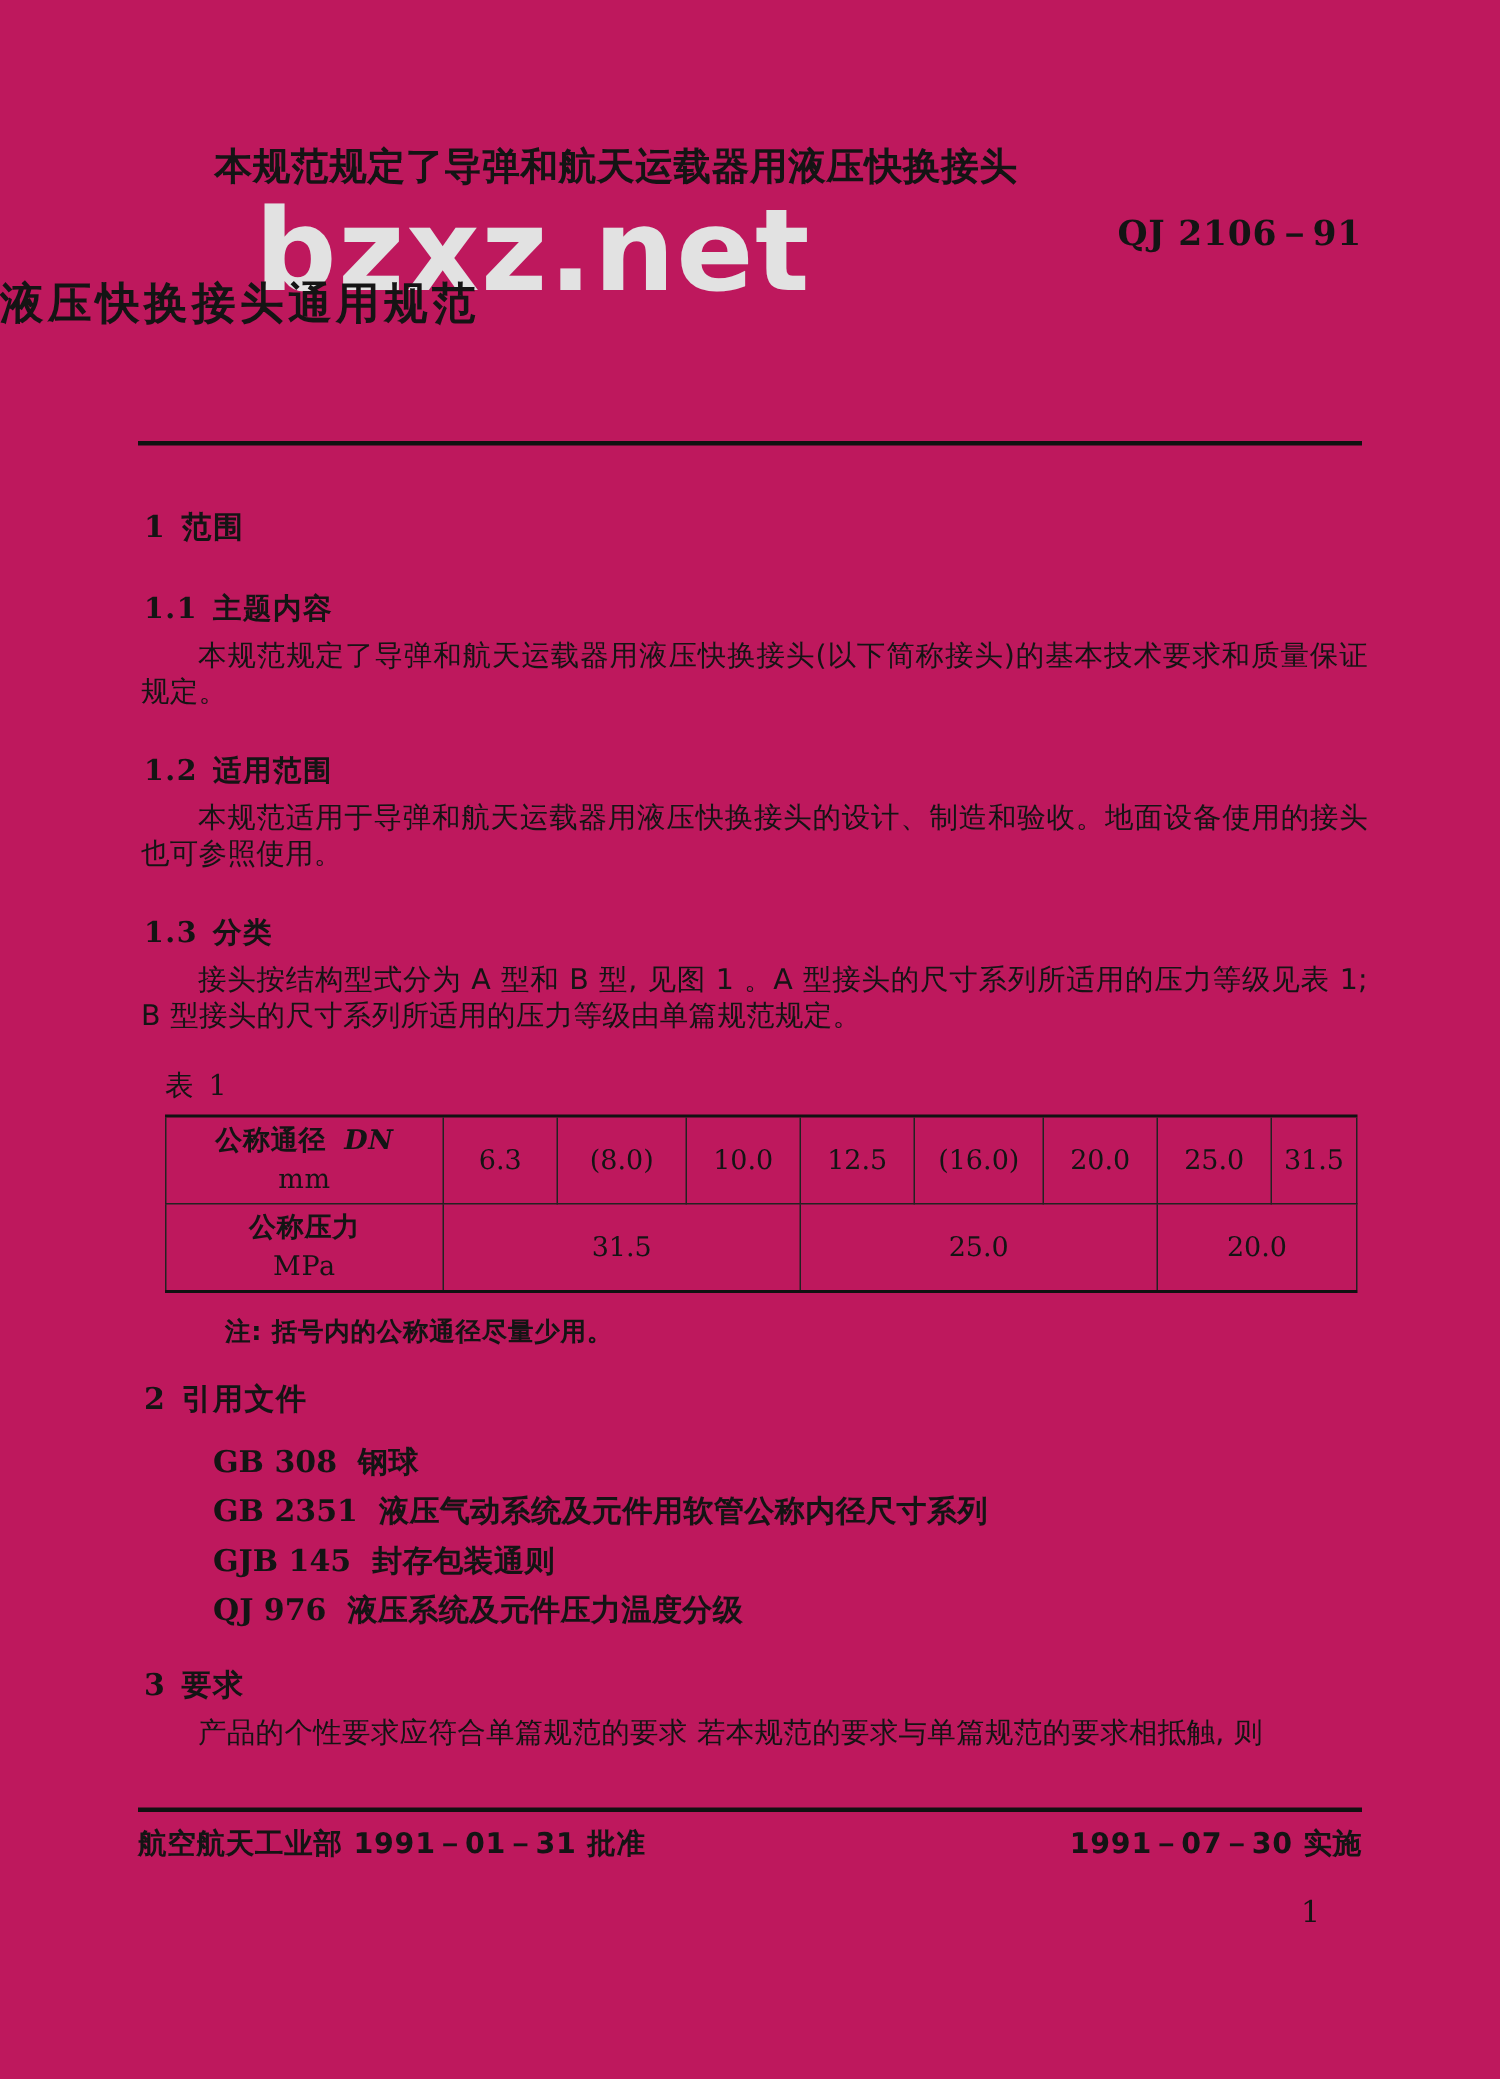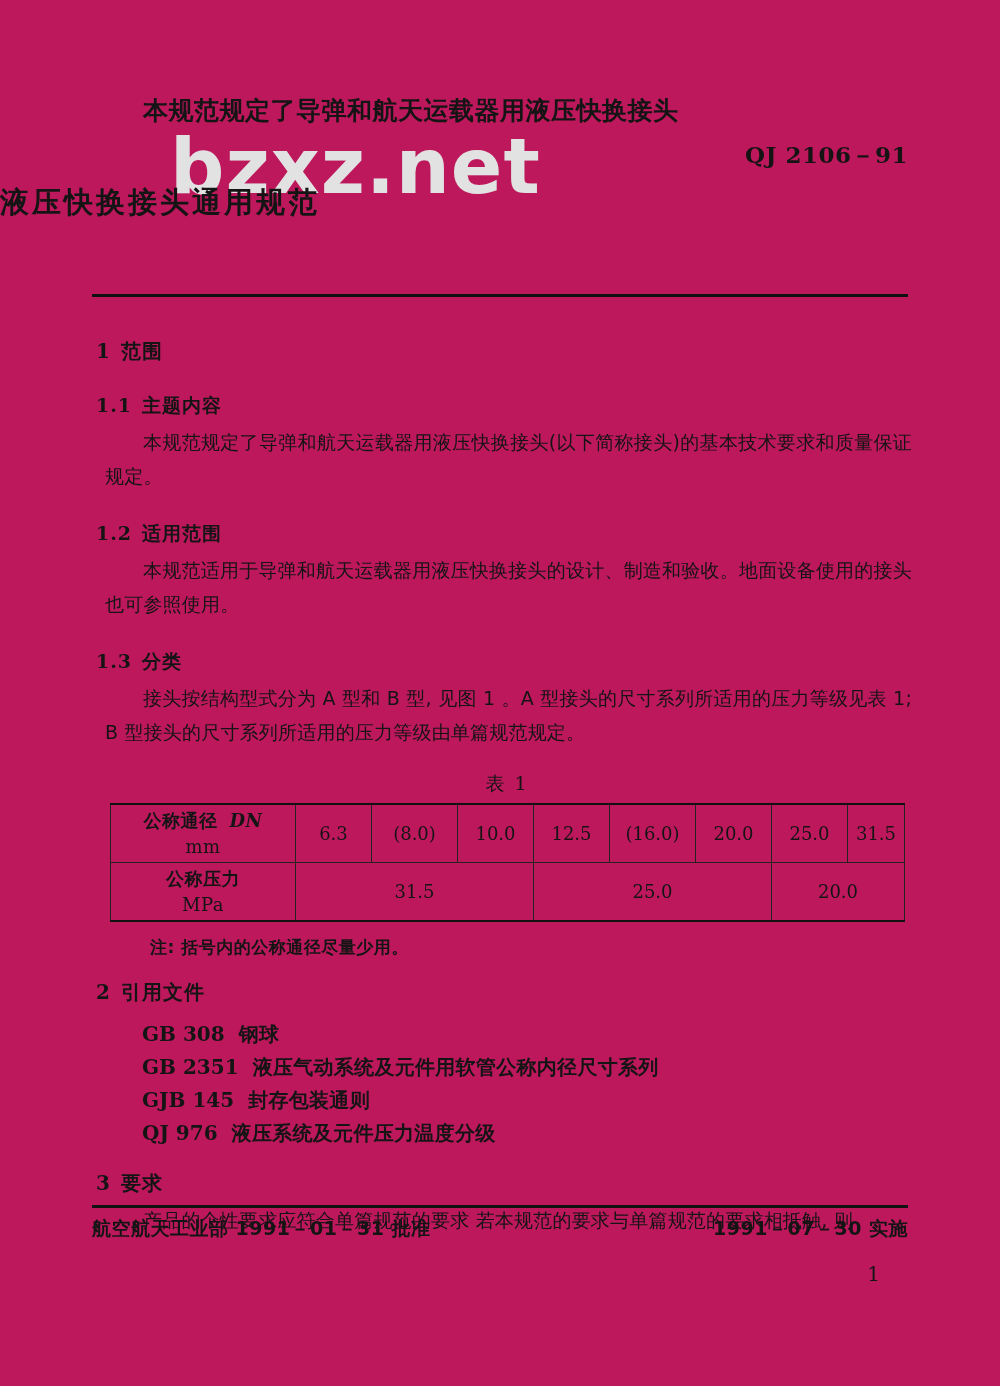--- a/index.html
+++ b/index.html
@@ -107,34 +107,34 @@
     font-size: 19px;
     margin: 28px 0 0 4px;
     letter-spacing: 1px;
   }
   .h1 .num, .h2 .num {
     font-family: "DejaVu Serif", "Liberation Serif", serif;
     margin-right: 10px;
   }
   .para {
     font-size: 19px;
-    line-height: 34px;
+    line-height: 24px;
     text-indent: 38px;
-    margin: 6px 0 0 13px;
+    margin: 6px 0 0 2px;
     text-align: justify;
     letter-spacing: 0.2px;
   }
 
   
   .table-wrap {
     margin: 22px 0 0 18px;
     width: 794px;
   }
   .table-caption {
-    text-align: center;
+    text-align: left;
     font-size: 19px;
     margin-bottom: 6px;
     font-family: "DejaVu Serif", "Liberation Serif", serif;
     letter-spacing: 2px;
     margin-top: 14px;
   }
   table.spec {
     border-collapse: collapse;
     width: 794px;
     table-layout: fixed;

